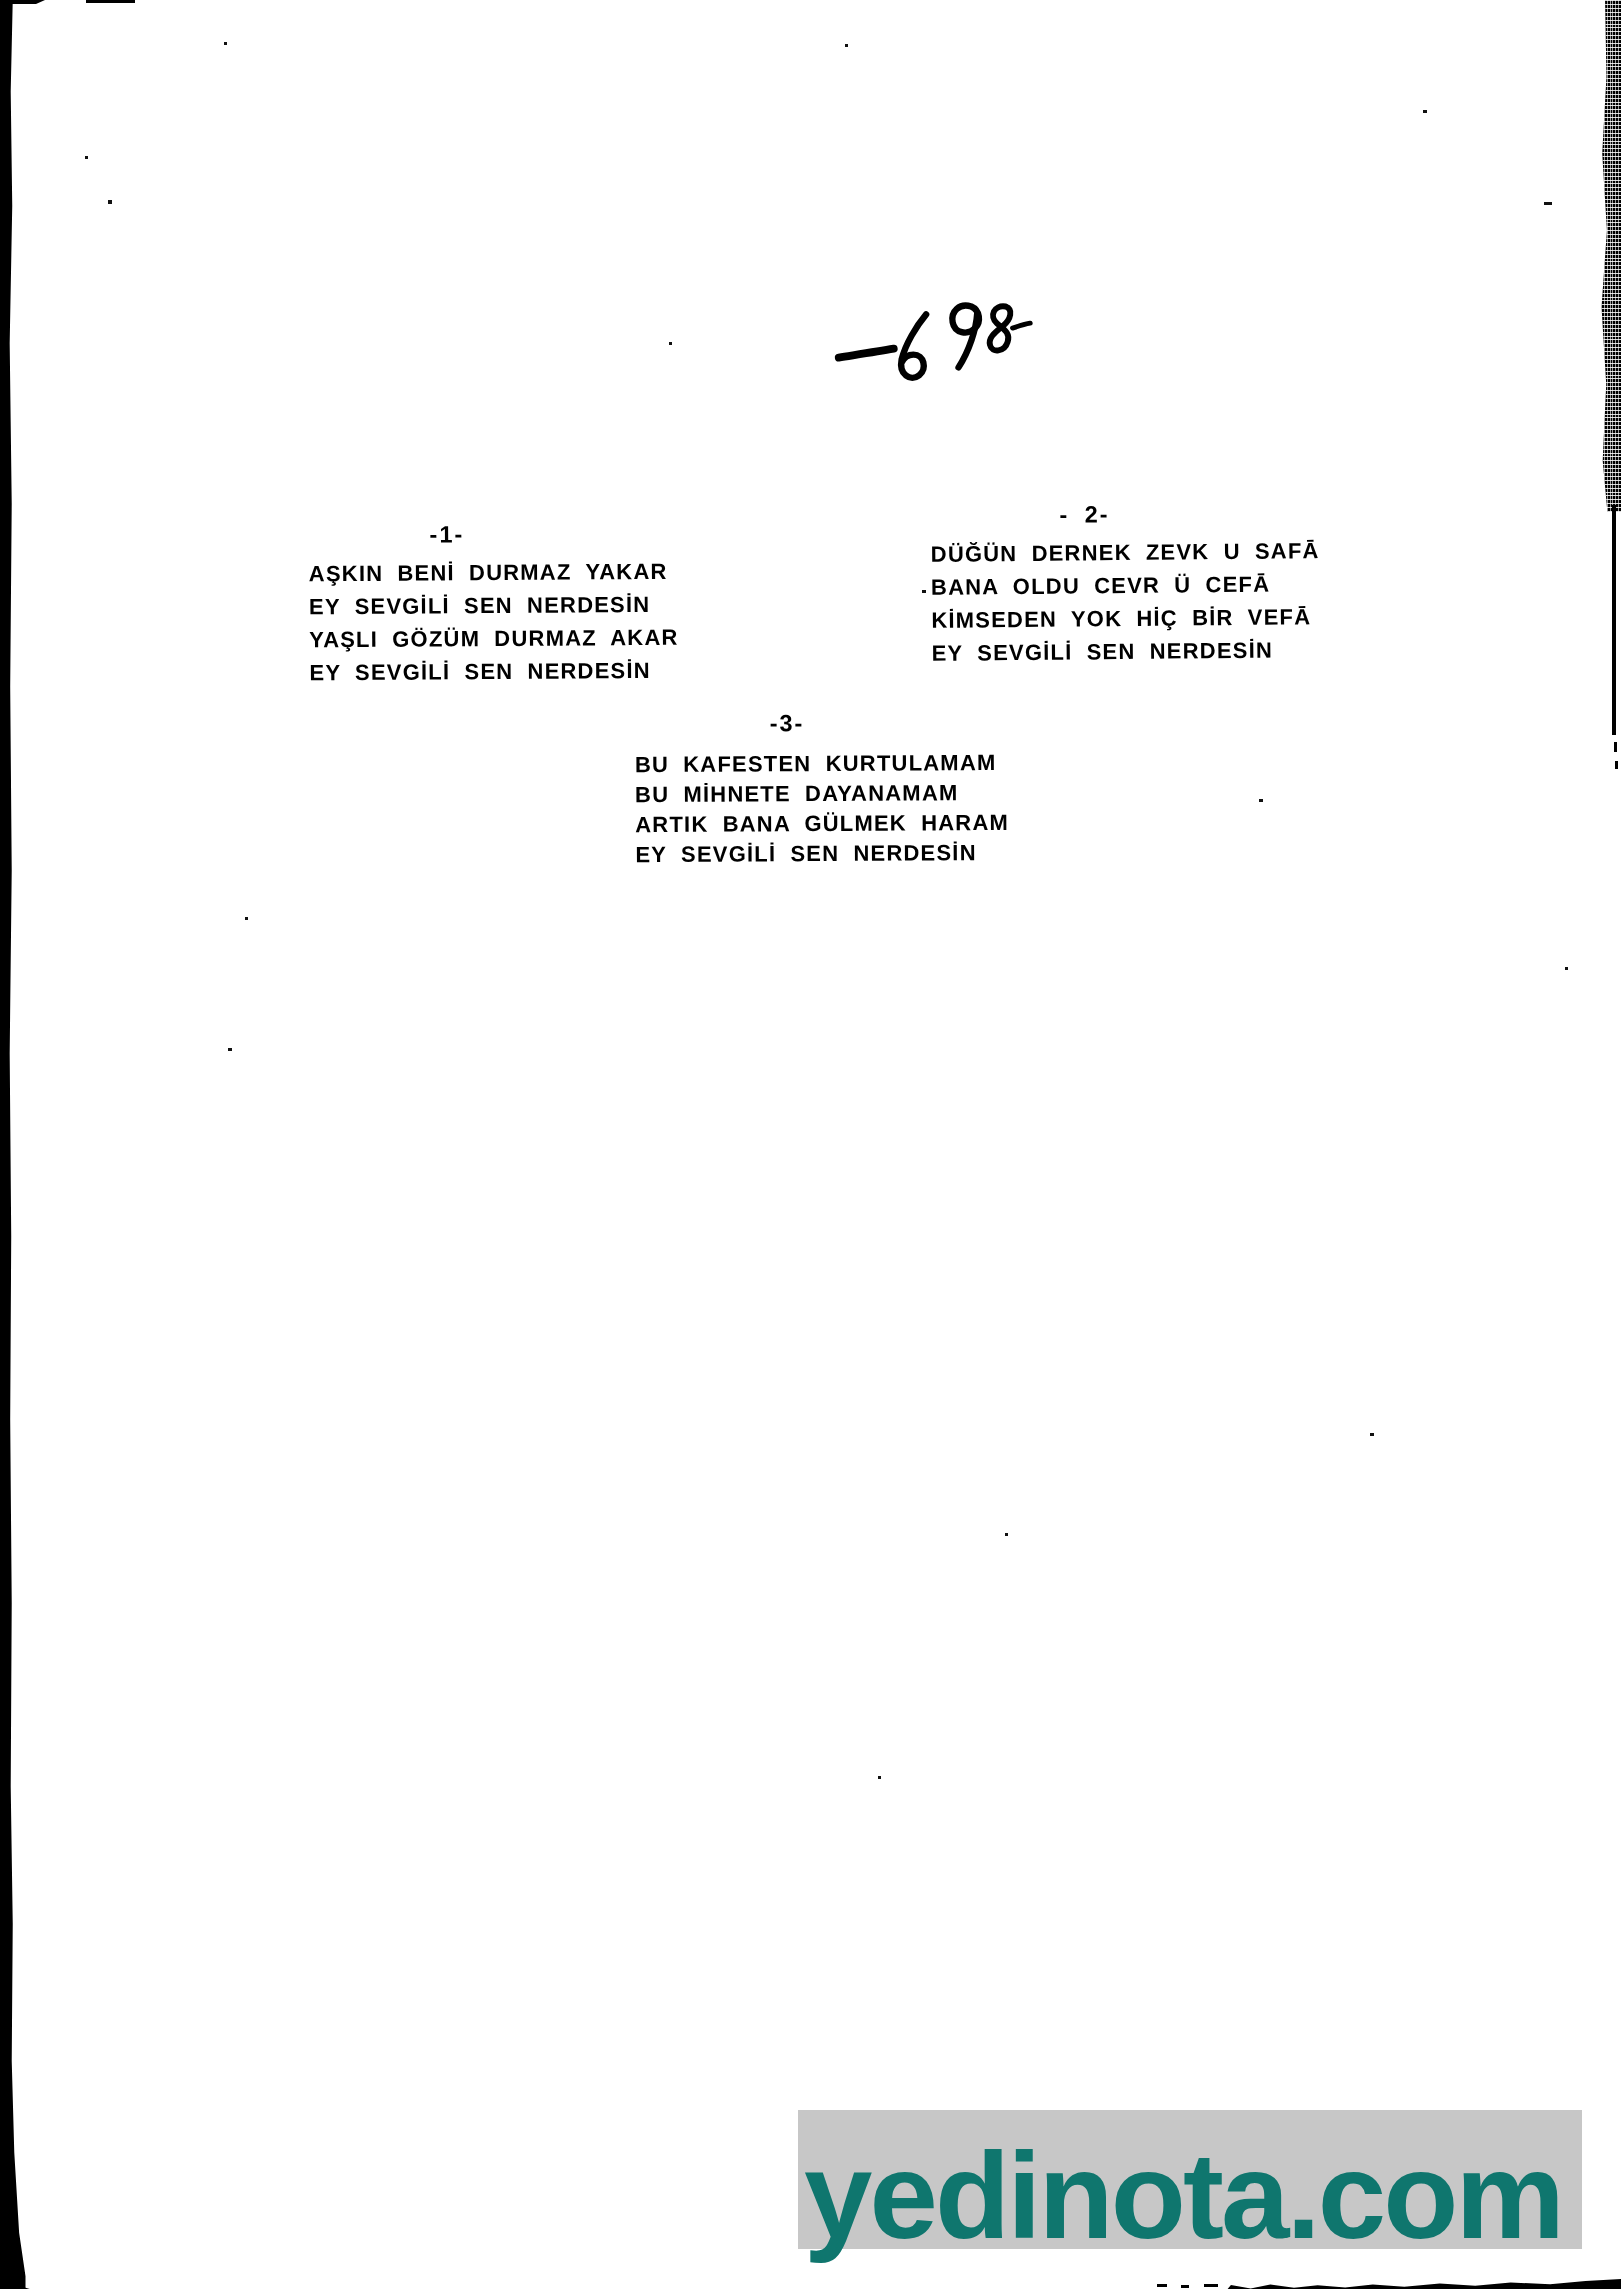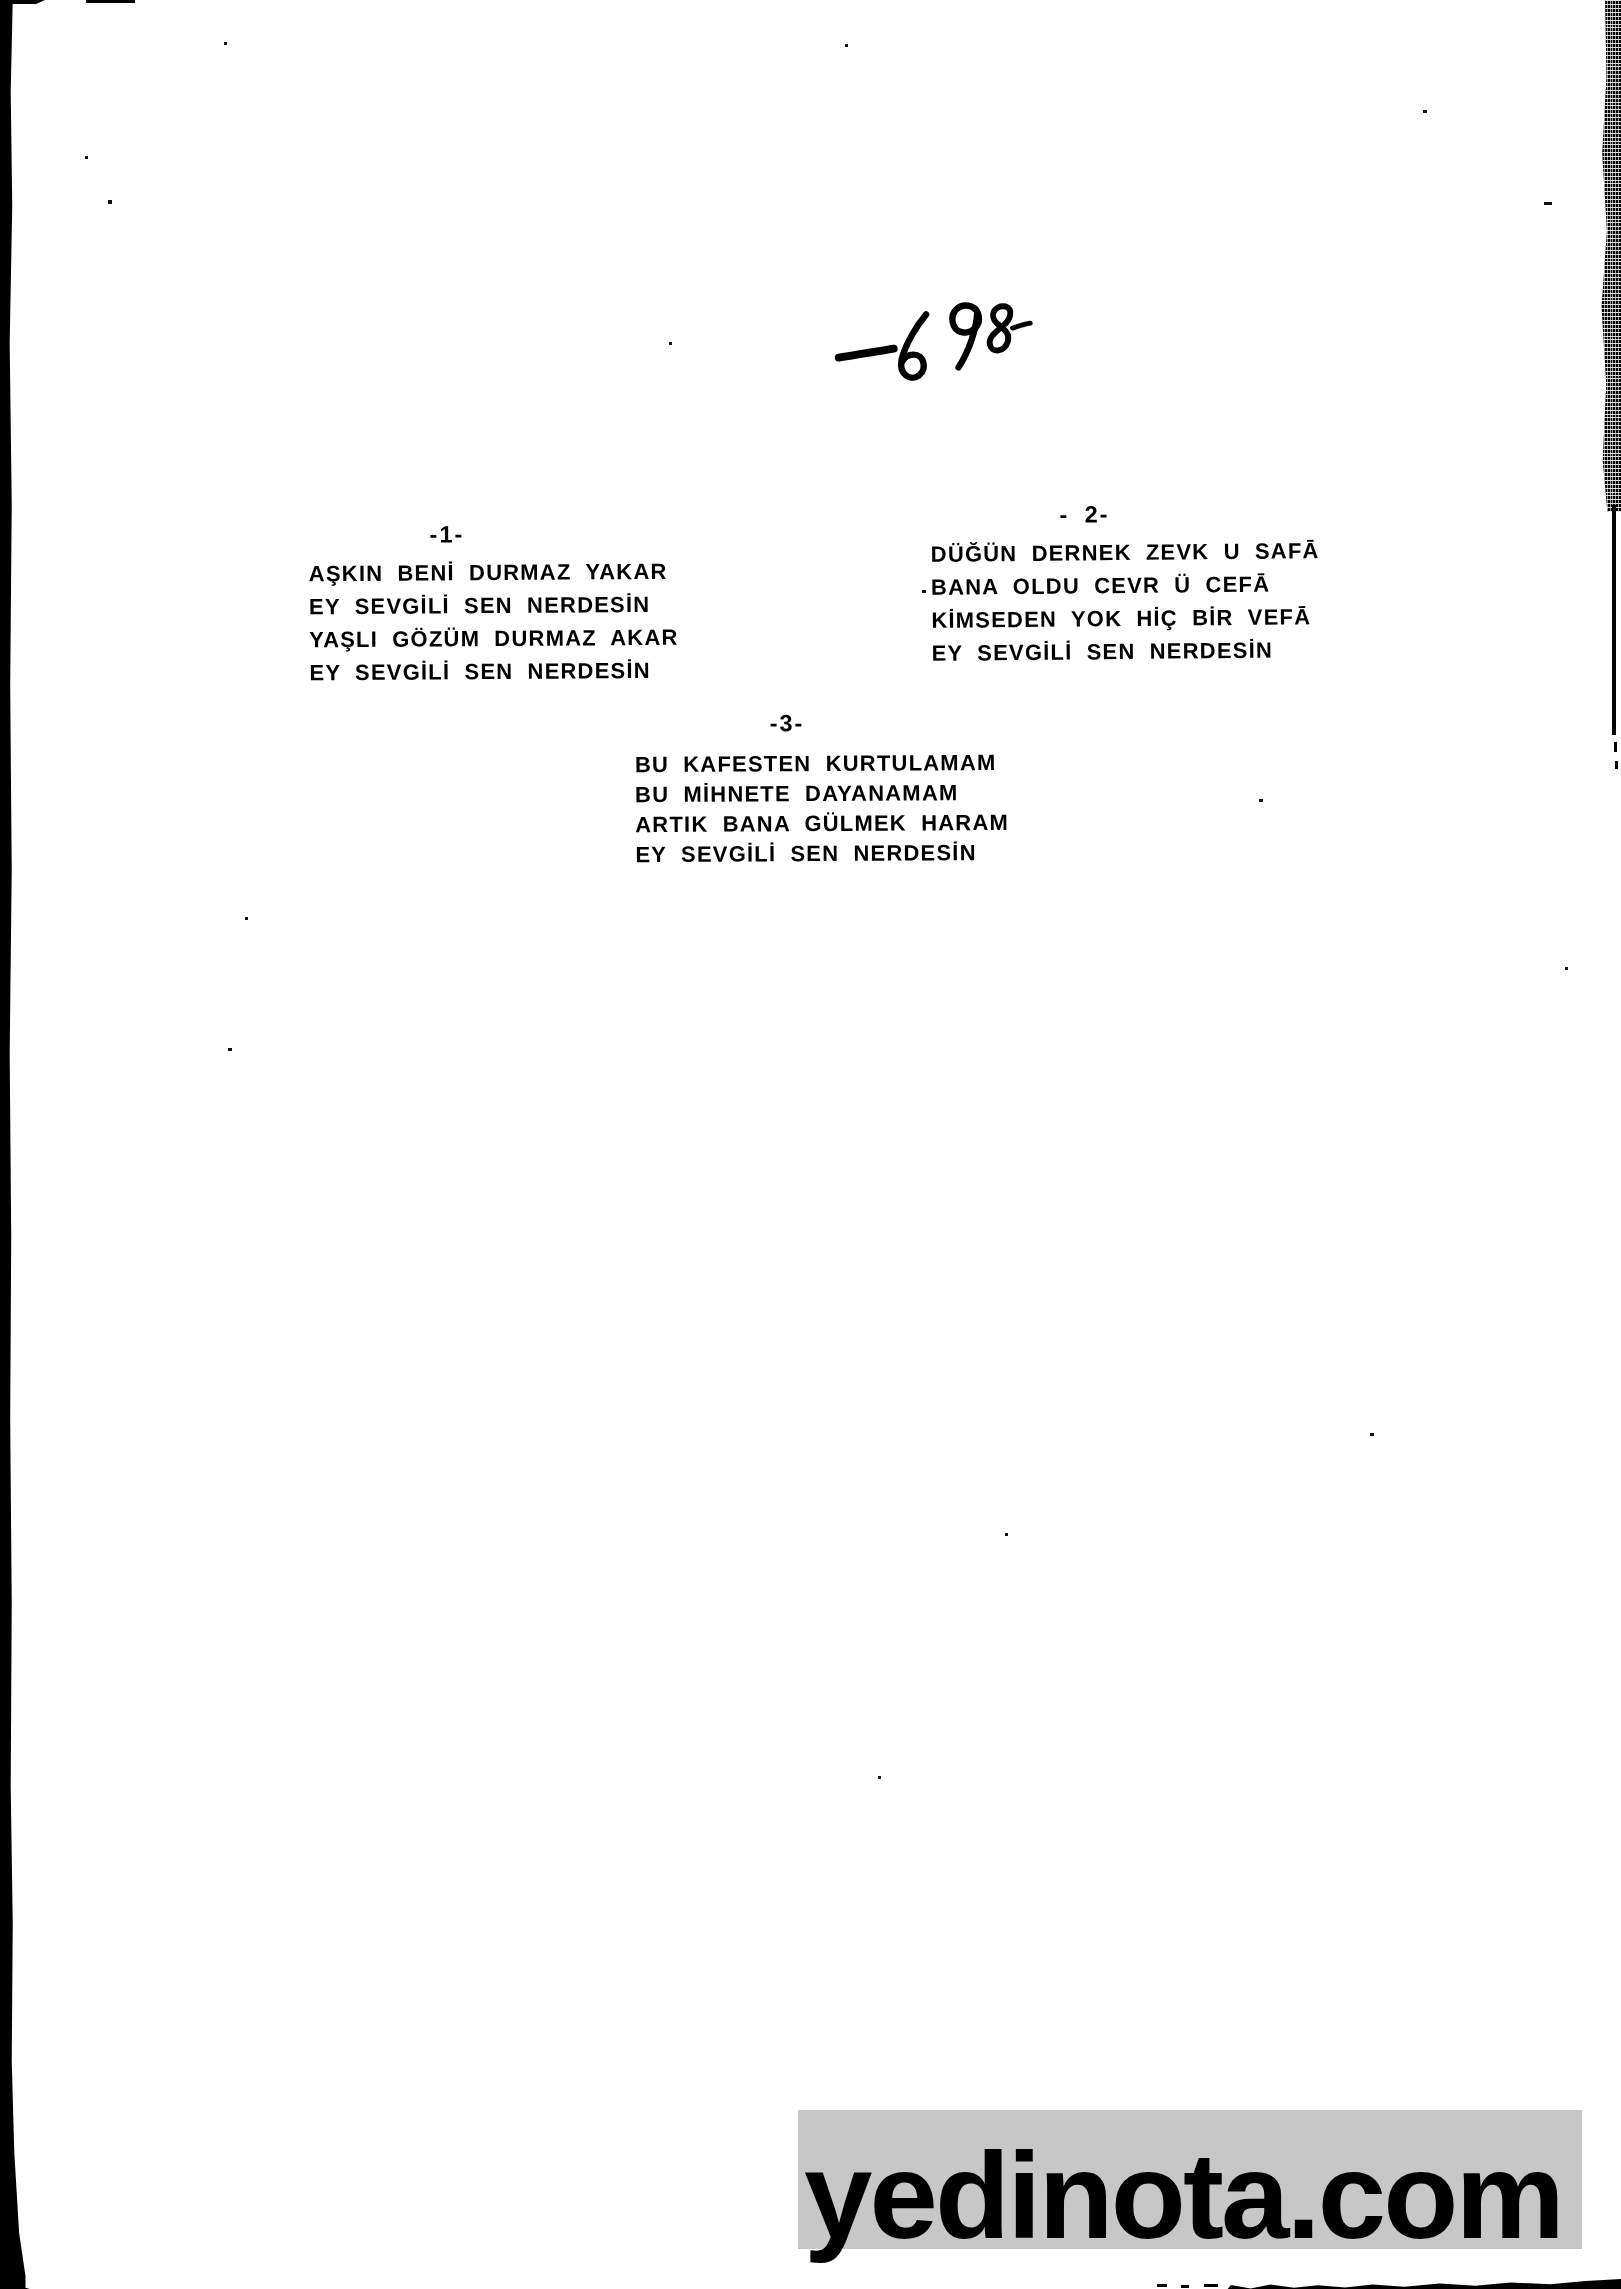--- a/index.html
+++ b/index.html
@@ -177,16 +177,16 @@
 
   <section class="stanza stanza-3">
     <div class="stanza-number">-3-</div>
     <div class="line">BU KAFESTEN KURTULAMAM</div>
     <div class="line">BU MİHNETE DAYANAMAM</div>
     <div class="line">ARTIK BANA GÜLMEK HARAM</div>
     <div class="line">EY SEVGİLİ SEN NERDESİN</div>
   </section>
 
   <div class="watermark-box" style="background: rgb(199, 199, 199);"></div>
-  <div class="watermark-text" style="color: #000000;">yedinota.com</div>
+  <div class="watermark-text" style="color: #0f766e;">yedinota.com</div>
 
 </div>
 
 
 </body></html>

